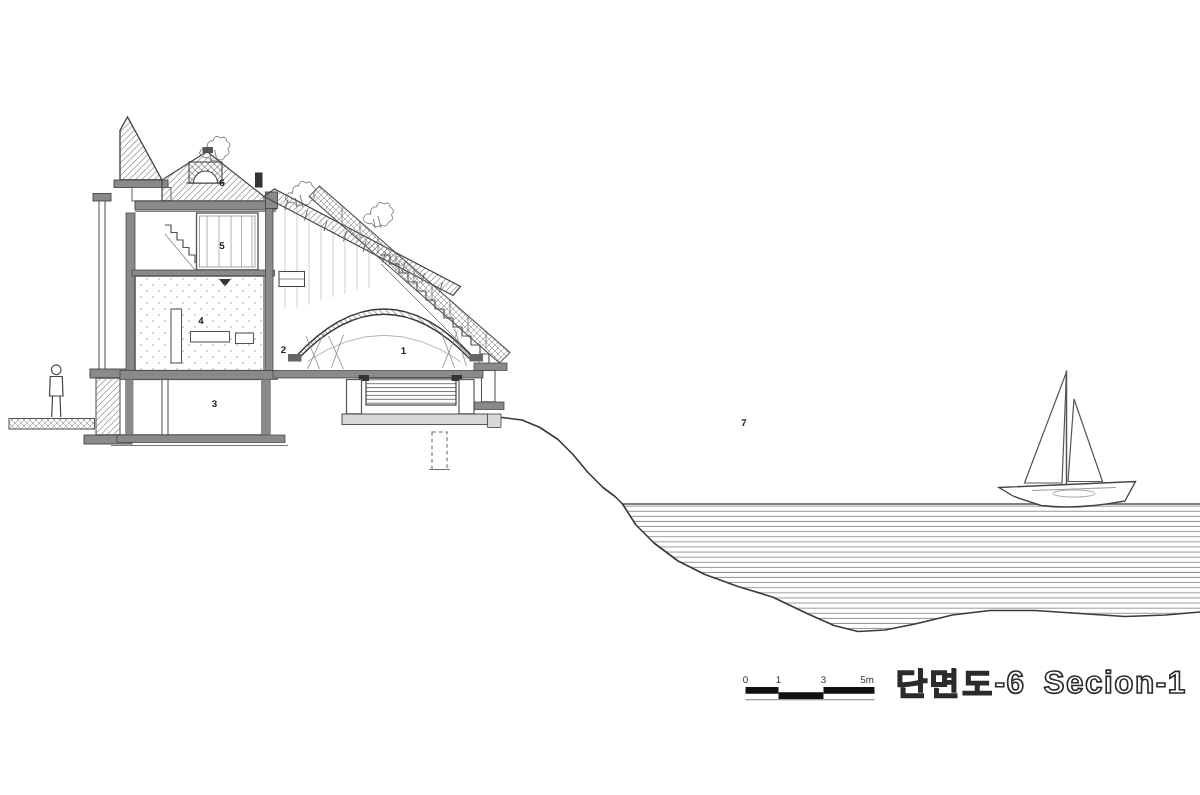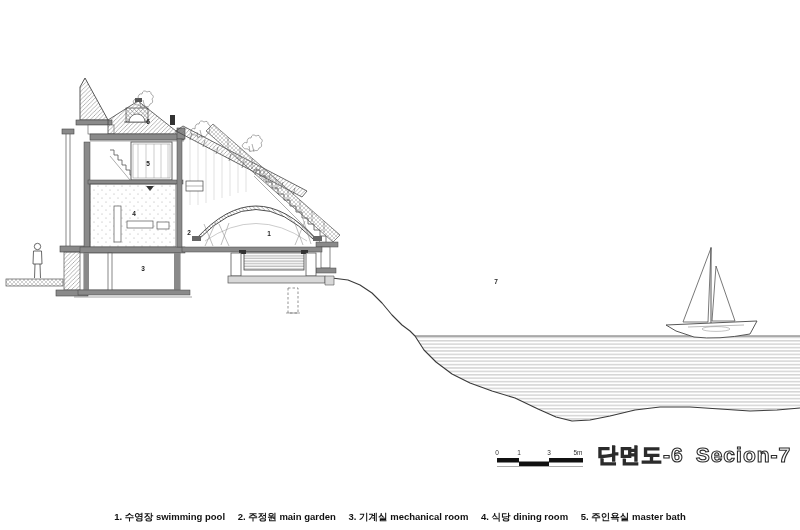--- a/index.html
+++ b/index.html
@@ -194,23 +194,16 @@
     <text class="scale-num" x="549" y="455">3</text>
     <text class="scale-num" x="578" y="455">5m</text>
     <rect x="497" y="458" width="22" height="4.5" fill="#111"></rect>
     <rect x="519" y="461.5" width="30" height="4.5" fill="#111"></rect>
     <rect x="549" y="458" width="34" height="4.5" fill="#111"></rect>
     <line x1="497" y1="466.5" x2="583" y2="466.5" stroke="#555" stroke-width="0.5"></line>
   </g>
 </svg>
 
 <div class="title-block">
-  <span class="ko">단면도-6</span><span class="en">Secion-7</span>
+  <span class="ko">단면도-6</span><span class="en">Secion-1</span>
 </div>
 
-<div class="legend">
-  <span>1. 수영장 swimming pool</span>
-  <span>2. 주정원 main garden</span>
-  <span>3. 기계실 mechanical room</span>
-  <span>4. 식당 dining room</span>
-  <span>5. 주인욕실 master bath</span>
 </div>
-</div>
 
 </body></html>

